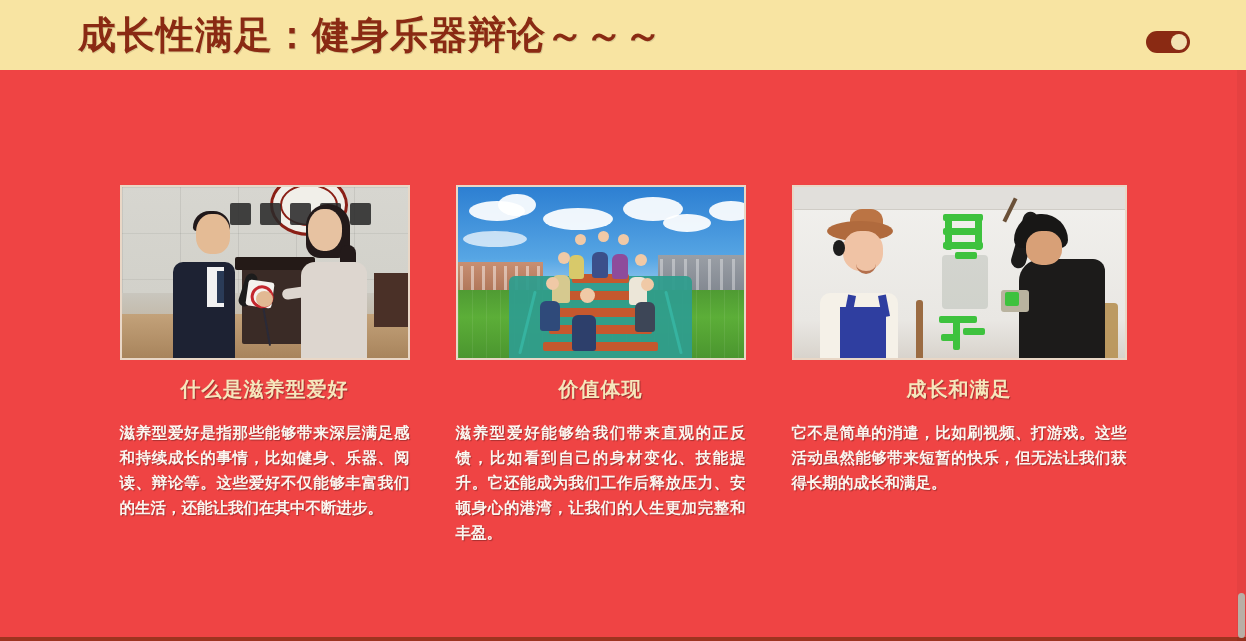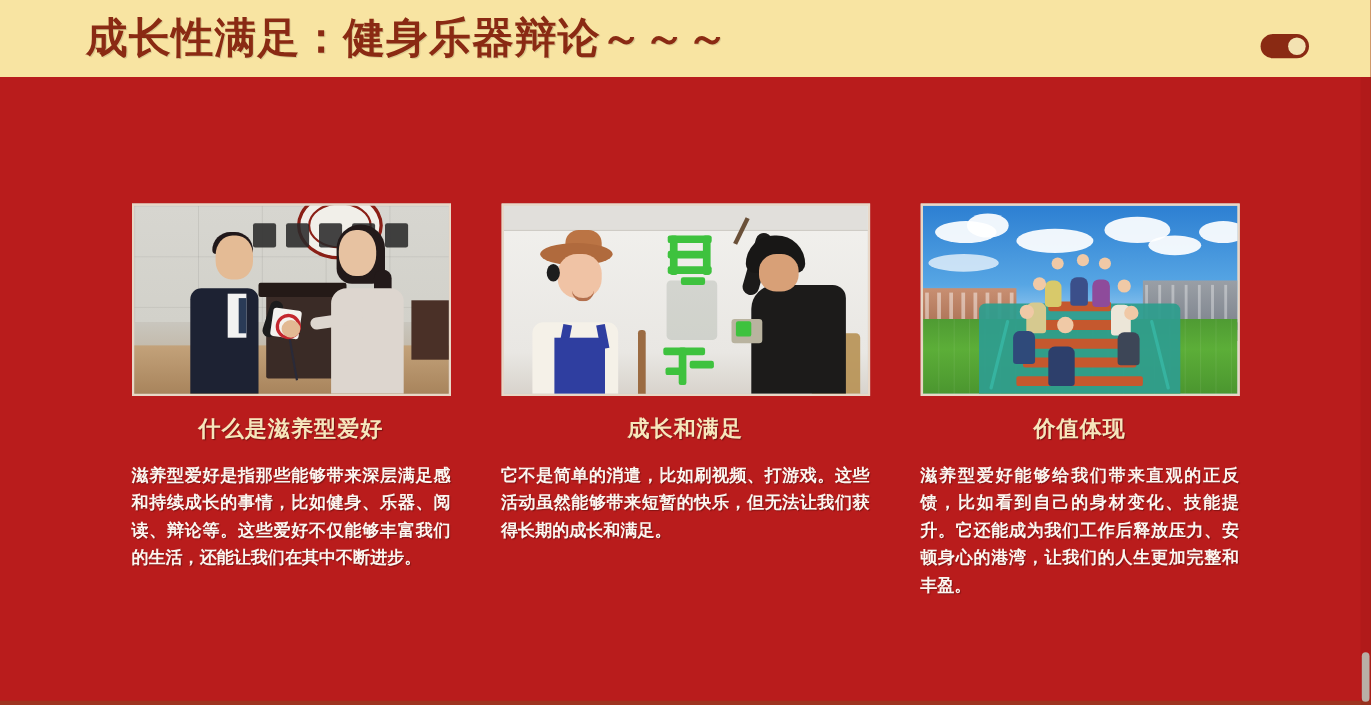--- a/index.html
+++ b/index.html
@@ -56,21 +56,21 @@
     border-radius: 50%;
     background: #F3E2B2;
   }
 
   
   .stage {
     position: absolute;
     left: 0; top: 70px;
     width: 1246px;
     height: 571px;
-    background: #b91c1c;
+    background: #ef4444;
     overflow: hidden;
   }
 
   .cards {
     position: absolute;
     left: 0;
     top: 115px;
     width: 1246px;
     display: flex;
     justify-content: center;
@@ -259,63 +259,20 @@
           <div class="iv-man-tie"></div>
           <div class="iv-arm"></div>
           <div class="iv-cord"></div>
           <div class="iv-mic"></div>
           <div class="iv-micflag"></div>
           <div class="iv-hand"></div>
         </div>
       </div>
       <div class="card-title">什么是滋养型爱好</div>
       <div class="card-body">滋养型爱好是指那些能够带来深层满足感和持续成长的事情，比如健身、乐器、阅读、辩论等。这些爱好不仅能够丰富我们的生活，还能让我们在其中不断进步。</div>
-    </div>
-
-    <div class="card card-wide">
-      <div class="thumb">
-        <div class="scene">
-          <div class="mu-wall"></div>
-          <div class="mu-ceil"></div>
-          <div class="mu-ghost"></div>
-          <div class="mu-char1">
-            <div class="mu-stroke" style="left:4px;top:0;width:40px;height:7px"></div>
-            <div class="mu-stroke" style="left:4px;top:14px;width:34px;height:7px"></div>
-            <div class="mu-stroke" style="left:4px;top:28px;width:40px;height:7px"></div>
-            <div class="mu-stroke" style="left:6px;top:0;width:7px;height:36px"></div>
-            <div class="mu-stroke" style="left:36px;top:0;width:7px;height:36px"></div>
-            <div class="mu-stroke" style="left:16px;top:38px;width:22px;height:7px"></div>
-          </div>
-          <div class="mu-char2">
-            <div class="mu-stroke" style="left:0;top:2px;width:38px;height:7px"></div>
-            <div class="mu-stroke" style="left:14px;top:2px;width:7px;height:34px"></div>
-            <div class="mu-stroke" style="left:24px;top:14px;width:22px;height:7px"></div>
-            <div class="mu-stroke" style="left:2px;top:20px;width:16px;height:7px"></div>
-          </div>
-          <div class="mu-hatTop"></div>
-          <div class="mu-hat"></div>
-          <div class="mu-face"></div>
-          <div class="mu-ear"></div>
-          <div class="mu-smile"></div>
-          <div class="mu-shirt"></div>
-          <div class="mu-strapA"></div>
-          <div class="mu-strapB"></div>
-          <div class="mu-ovl"></div>
-          <div class="mu-stick"></div>
-          <div class="mu-chair"></div>
-          <div class="mu-man-body"></div>
-          <div class="mu-man-arm"></div>
-          <div class="mu-man-hair"></div>
-          <div class="mu-man-face"></div>
-          <div class="mu-brush"></div>
-          <div class="mu-paint"></div>
-        </div>
-      </div>
-      <div class="card-title">成长和满足</div>
-      <div class="card-body">它不是简单的消遣，比如刷视频、打游戏。这些活动虽然能够带来短暂的快乐，但无法让我们获得长期的成长和满足。</div>
     </div>
 
     <div class="card">
       <div class="thumb">
         <div class="scene">
           <div class="st-sky"></div>
           <div class="st-cloud" style="left:4%;top:8%;width:56px;height:20px"></div>
           <div class="st-cloud" style="left:14%;top:4%;width:38px;height:22px"></div>
           <div class="st-cloud" style="left:30%;top:12%;width:70px;height:22px"></div>
           <div class="st-cloud" style="left:58%;top:6%;width:60px;height:24px"></div>
@@ -350,20 +307,63 @@
           <div class="st-kid" style="left:62%;bottom:15%;width:20px;height:30px;background:#3d4657"></div>
           <div class="st-head" style="left:64%;bottom:39%;width:13px;height:13px"></div>
           <div class="st-kid" style="left:40%;bottom:4%;width:24px;height:36px;background:#2d3f6b"></div>
           <div class="st-head" style="left:43%;bottom:32%;width:15px;height:15px"></div>
         </div>
       </div>
       <div class="card-title">价值体现</div>
       <div class="card-body">滋养型爱好能够给我们带来直观的正反馈，比如看到自己的身材变化、技能提升。它还能成为我们工作后释放压力、安顿身心的港湾，让我们的人生更加完整和丰盈。</div>
     </div>
 
+    <div class="card card-wide">
+      <div class="thumb">
+        <div class="scene">
+          <div class="mu-wall"></div>
+          <div class="mu-ceil"></div>
+          <div class="mu-ghost"></div>
+          <div class="mu-char1">
+            <div class="mu-stroke" style="left:4px;top:0;width:40px;height:7px"></div>
+            <div class="mu-stroke" style="left:4px;top:14px;width:34px;height:7px"></div>
+            <div class="mu-stroke" style="left:4px;top:28px;width:40px;height:7px"></div>
+            <div class="mu-stroke" style="left:6px;top:0;width:7px;height:36px"></div>
+            <div class="mu-stroke" style="left:36px;top:0;width:7px;height:36px"></div>
+            <div class="mu-stroke" style="left:16px;top:38px;width:22px;height:7px"></div>
+          </div>
+          <div class="mu-char2">
+            <div class="mu-stroke" style="left:0;top:2px;width:38px;height:7px"></div>
+            <div class="mu-stroke" style="left:14px;top:2px;width:7px;height:34px"></div>
+            <div class="mu-stroke" style="left:24px;top:14px;width:22px;height:7px"></div>
+            <div class="mu-stroke" style="left:2px;top:20px;width:16px;height:7px"></div>
+          </div>
+          <div class="mu-hatTop"></div>
+          <div class="mu-hat"></div>
+          <div class="mu-face"></div>
+          <div class="mu-ear"></div>
+          <div class="mu-smile"></div>
+          <div class="mu-shirt"></div>
+          <div class="mu-strapA"></div>
+          <div class="mu-strapB"></div>
+          <div class="mu-ovl"></div>
+          <div class="mu-stick"></div>
+          <div class="mu-chair"></div>
+          <div class="mu-man-body"></div>
+          <div class="mu-man-arm"></div>
+          <div class="mu-man-hair"></div>
+          <div class="mu-man-face"></div>
+          <div class="mu-brush"></div>
+          <div class="mu-paint"></div>
+        </div>
+      </div>
+      <div class="card-title">成长和满足</div>
+      <div class="card-body">它不是简单的消遣，比如刷视频、打游戏。这些活动虽然能够带来短暂的快乐，但无法让我们获得长期的成长和满足。</div>
+    </div>
+
   </div>
 
   <div class="bottom-edge"></div>
 </div>
 
 <div class="scrollbar-track">
   <div class="scrollbar-thumb"></div>
 </div>
 
 </body></html>

